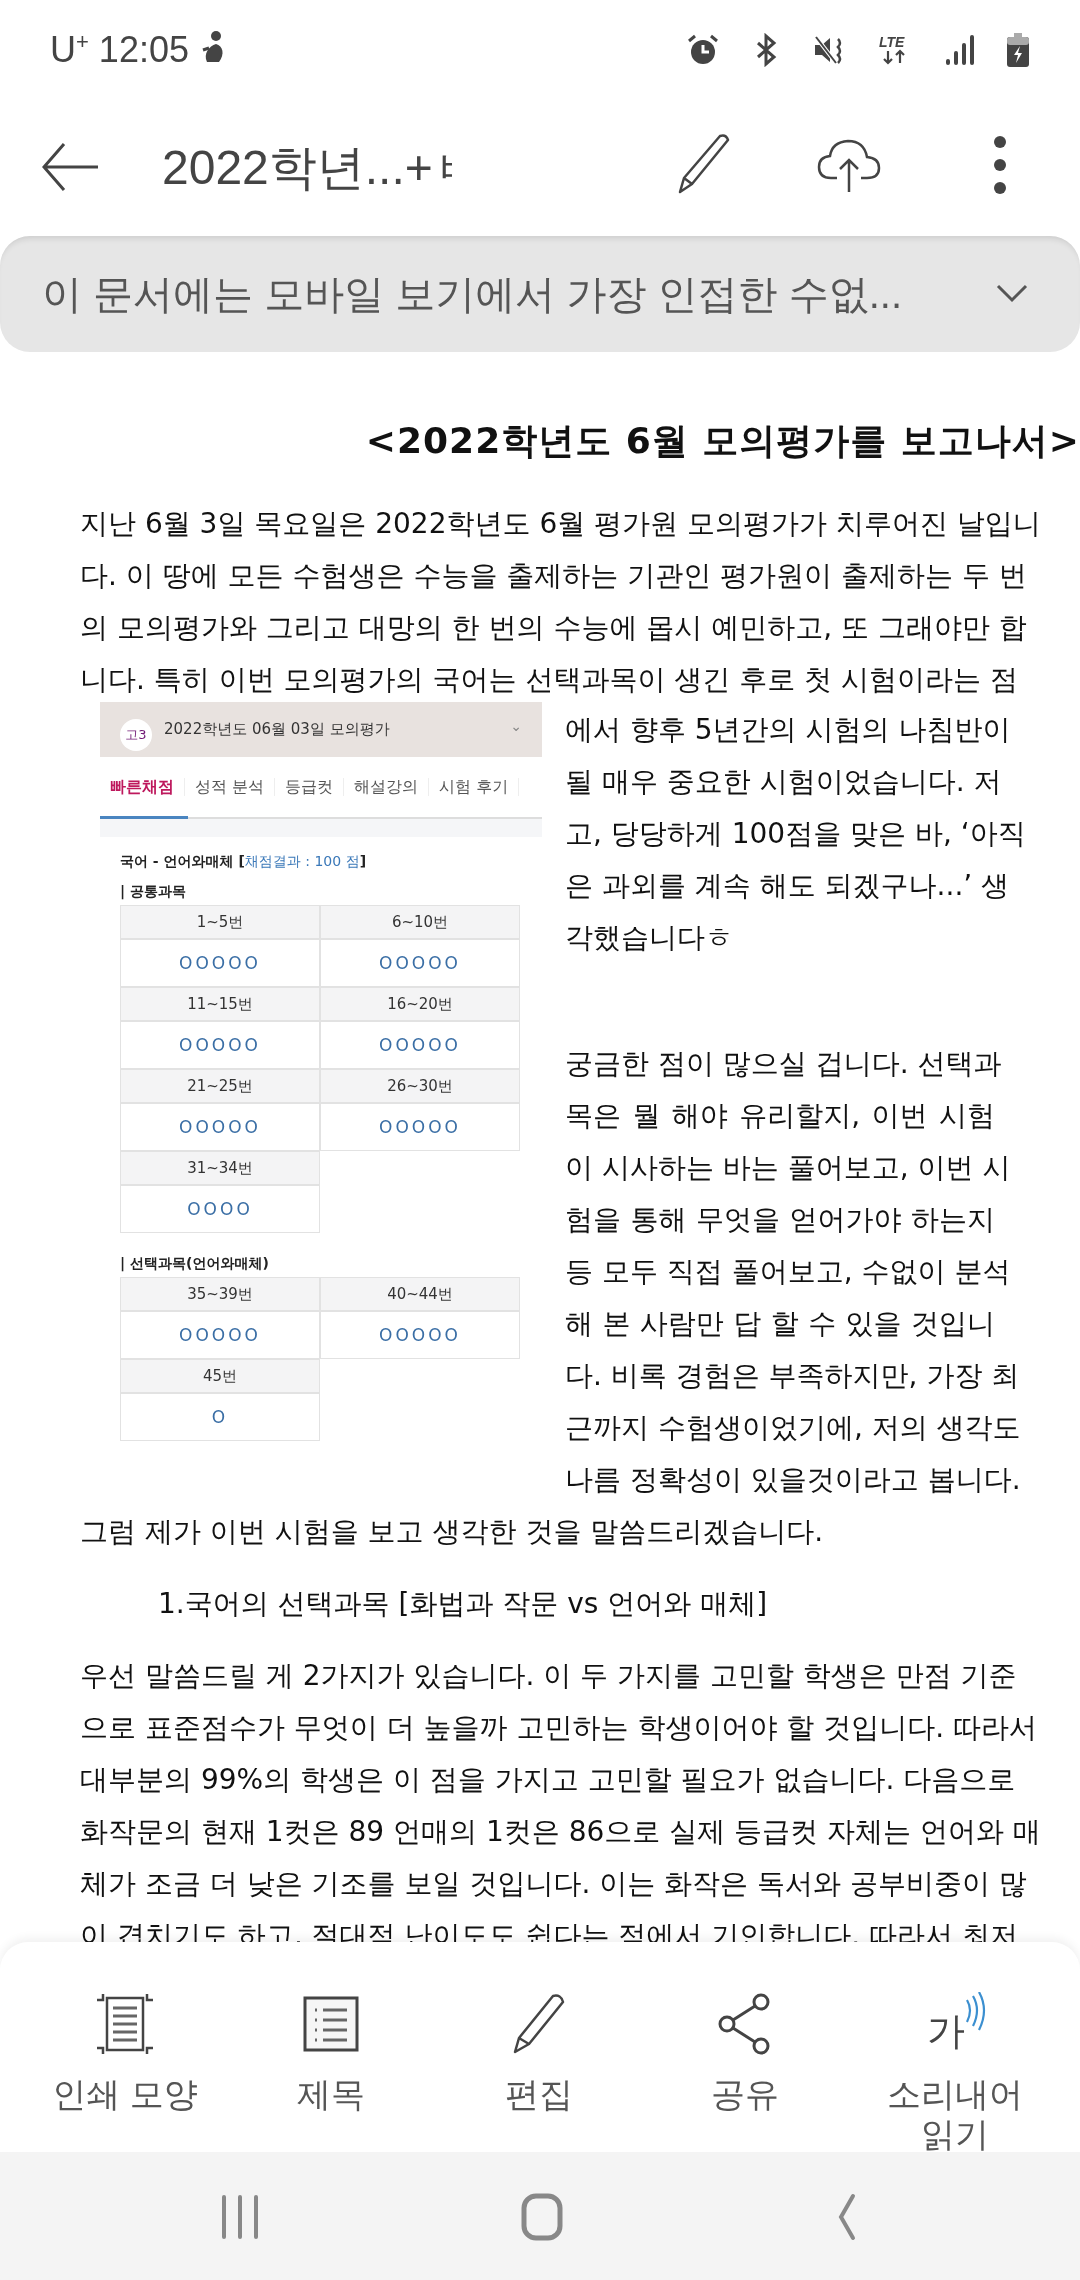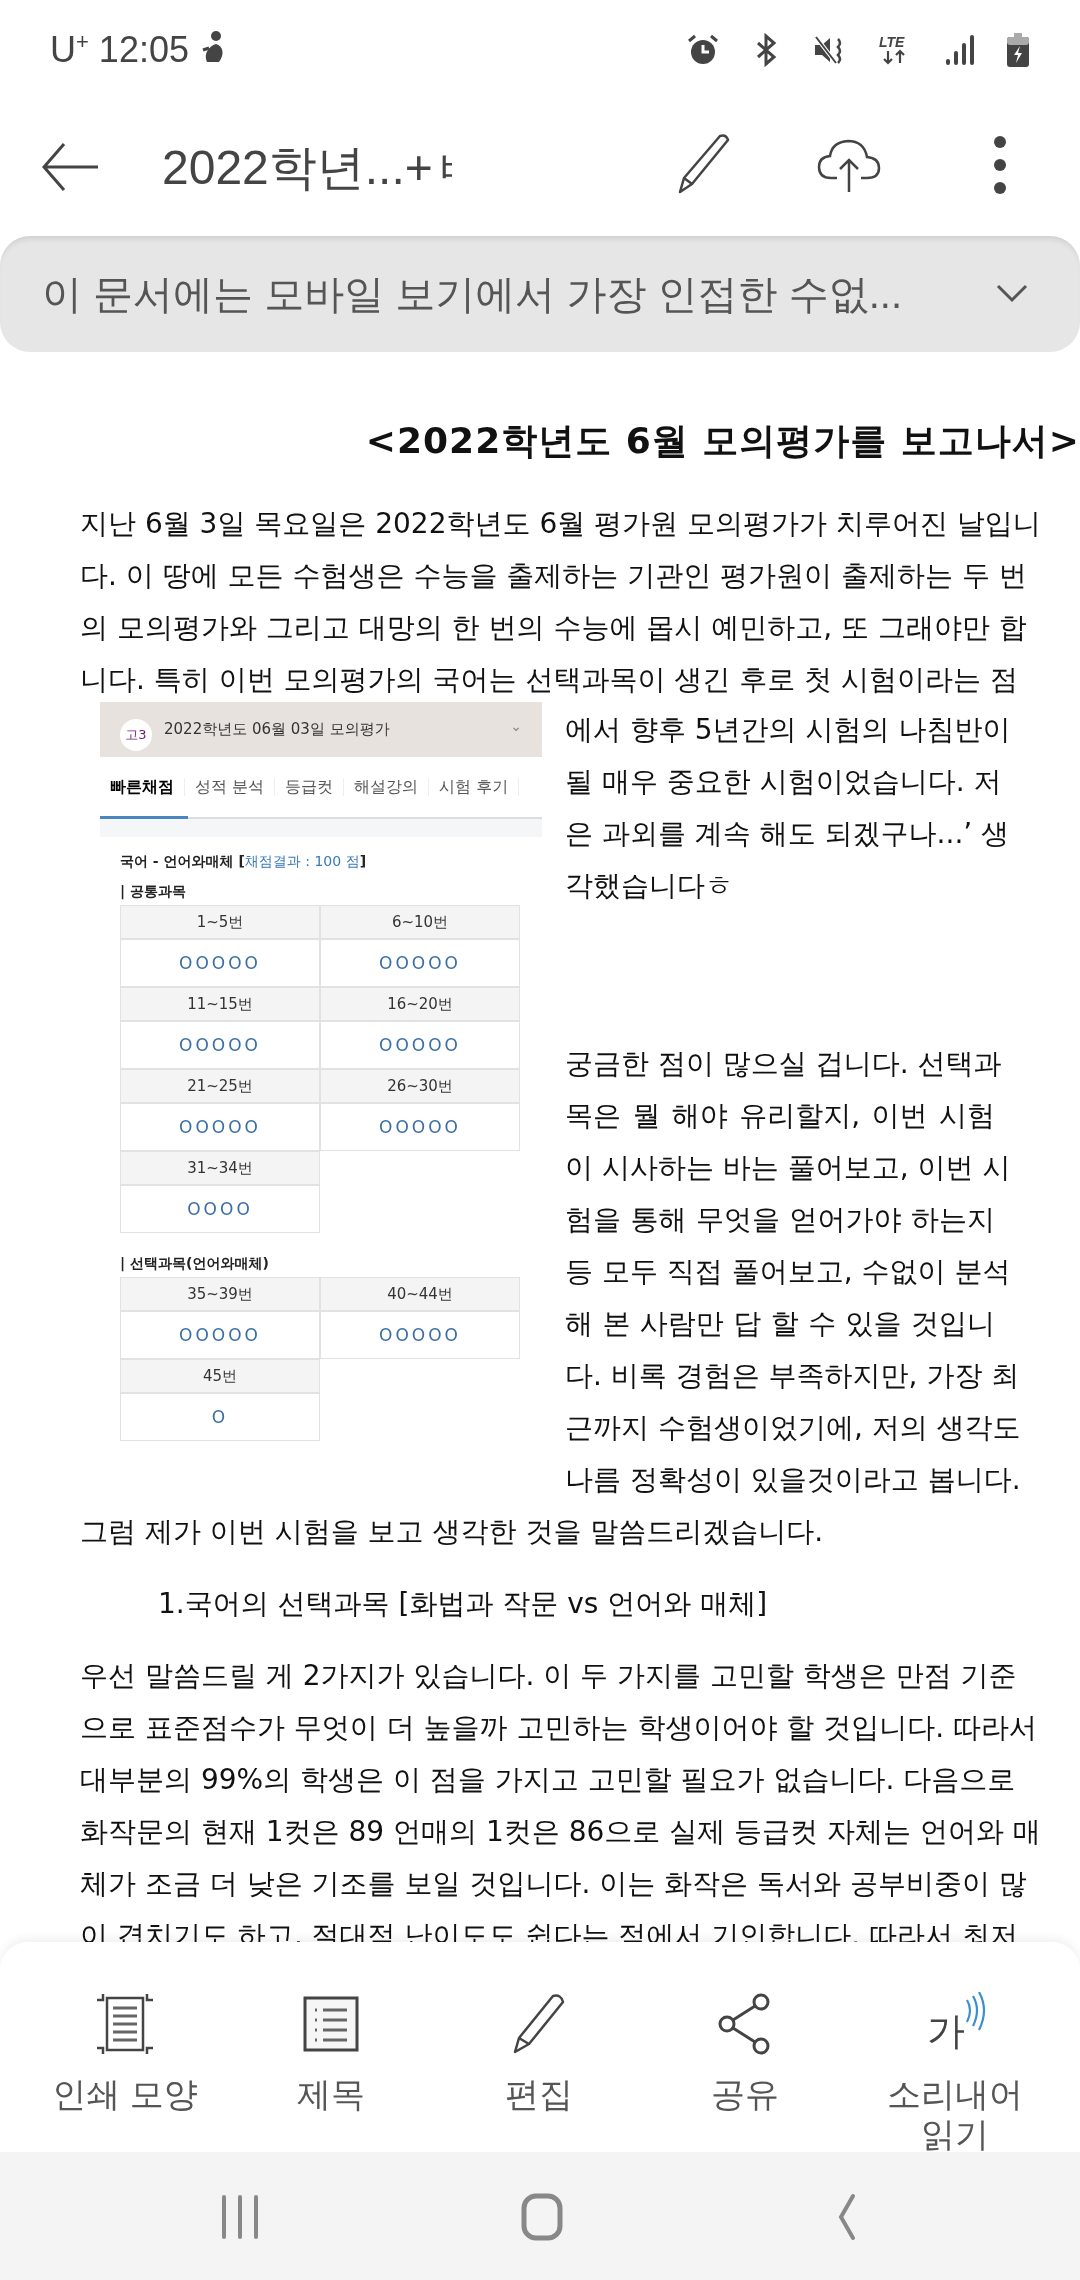--- a/index.html
+++ b/index.html
@@ -41,21 +41,21 @@
   .p5 { left: 80px; top: 1298px; width: 920px; }
 
   
   .embed { position: absolute; left: 100px; top: 350px; width: 442px; height: 1100px; background: #fff; }
   .embed-head { height: 55px; background: #e8e2df; display: flex; align-items: center; padding-left: 20px; position: relative; }
   .grade-badge { width: 32px; height: 32px; border-radius: 50%; background: #fff; color: #701a75; font-size: 13px; display: flex; align-items: center; justify-content: center; margin-right: 12px; margin-top: 10px; }
   .embed-head-title { font-size: 15px; color: #333; }
   .embed-head-chev { position: absolute; right: 20px; top: 16px; font-size: 14px; color: #888; }
   .embed-tabs { display: flex; height: 62px; align-items: center; border-bottom: 2px solid #ddd; position: relative; }
   .embed-tab { font-size: 16px; color: #555; padding: 0 10px; border-right: 1px solid #eee; line-height: 18px; }
-  .embed-tab.active { color: #000000; font-weight: bold; }
+  .embed-tab.active { color: #be185d; font-weight: bold; }
   .embed-tab:last-child { border-right: none; }
   .tab-underline { position: absolute; left: 0; bottom: -2px; width: 88px; height: 3px; background: #4a85c0; }
   .embed-strip { height: 18px; background: #f5f6f8; }
   .embed-body { padding: 0 20px; }
   .score-line { font-size: 14px; font-weight: bold; margin-top: 16px; color: #222; }
   .score-line .blue { color: #3a78b8; font-weight: normal; }
   .section-label { font-size: 14px; font-weight: bold; margin-top: 12px; margin-bottom: 4px; color: #222; }
   .grid { display: grid; grid-template-columns: 200px 200px; }
   .cell-h { height: 34px; background: #f4f4f5; border: 1px solid #e2e2e2; display: flex; align-items: center; justify-content: center; font-size: 15px; color: #333; text-align: right; }
   .cell-v { height: 48px; background: #fff; border: 1px solid #e2e2e2; display: flex; align-items: center; justify-content: center; font-size: 17px; color: #3a6ea5; letter-spacing: 3px; font-family: "DejaVu Sans", sans-serif; }
@@ -222,20 +222,21 @@
         <div class="cell-empty"></div>
         <div class="cell-v">O</div>
         <div class="cell-empty"></div>
       </div>
     </div>
   </div>
 
   <div class="para p2">
     <span class="ln">에서 향후 5년간의 시험의 나침반이</span>
     <span class="ln">될 매우 중요한 시험이었습니다. 저</span>
+    <span class="ln">고, 당당하게 100점을 맞은 바, ‘아직</span>
     <span class="ln">은 과외를 계속 해도 되겠구나...’ 생</span>
     <span class="ln" style="text-align-last:left">각했습니다ㅎ</span>
   </div>
 
   <div class="para p3">
     <span class="ln">궁금한 점이 많으실 겁니다. 선택과</span>
     <span class="ln">목은 뭘 해야 유리할지,  이번 시험</span>
     <span class="ln">이 시사하는 바는 풀어보고, 이번 시</span>
     <span class="ln">험을 통해 무엇을 얻어가야 하는지</span>
     <span class="ln">등 모두 직접 풀어보고, 수없이 분석</span>

